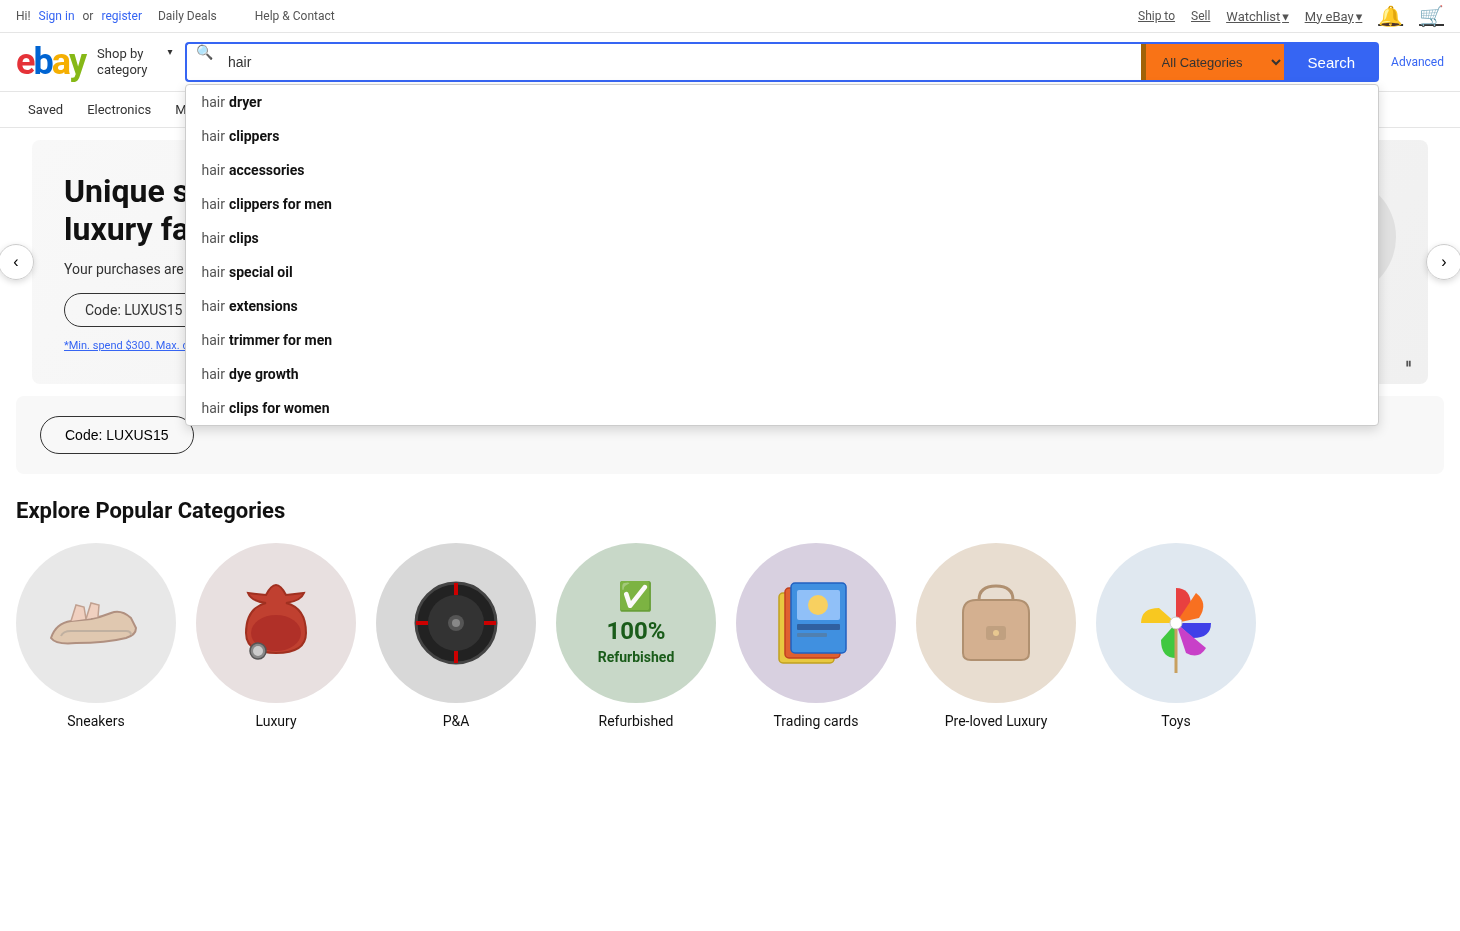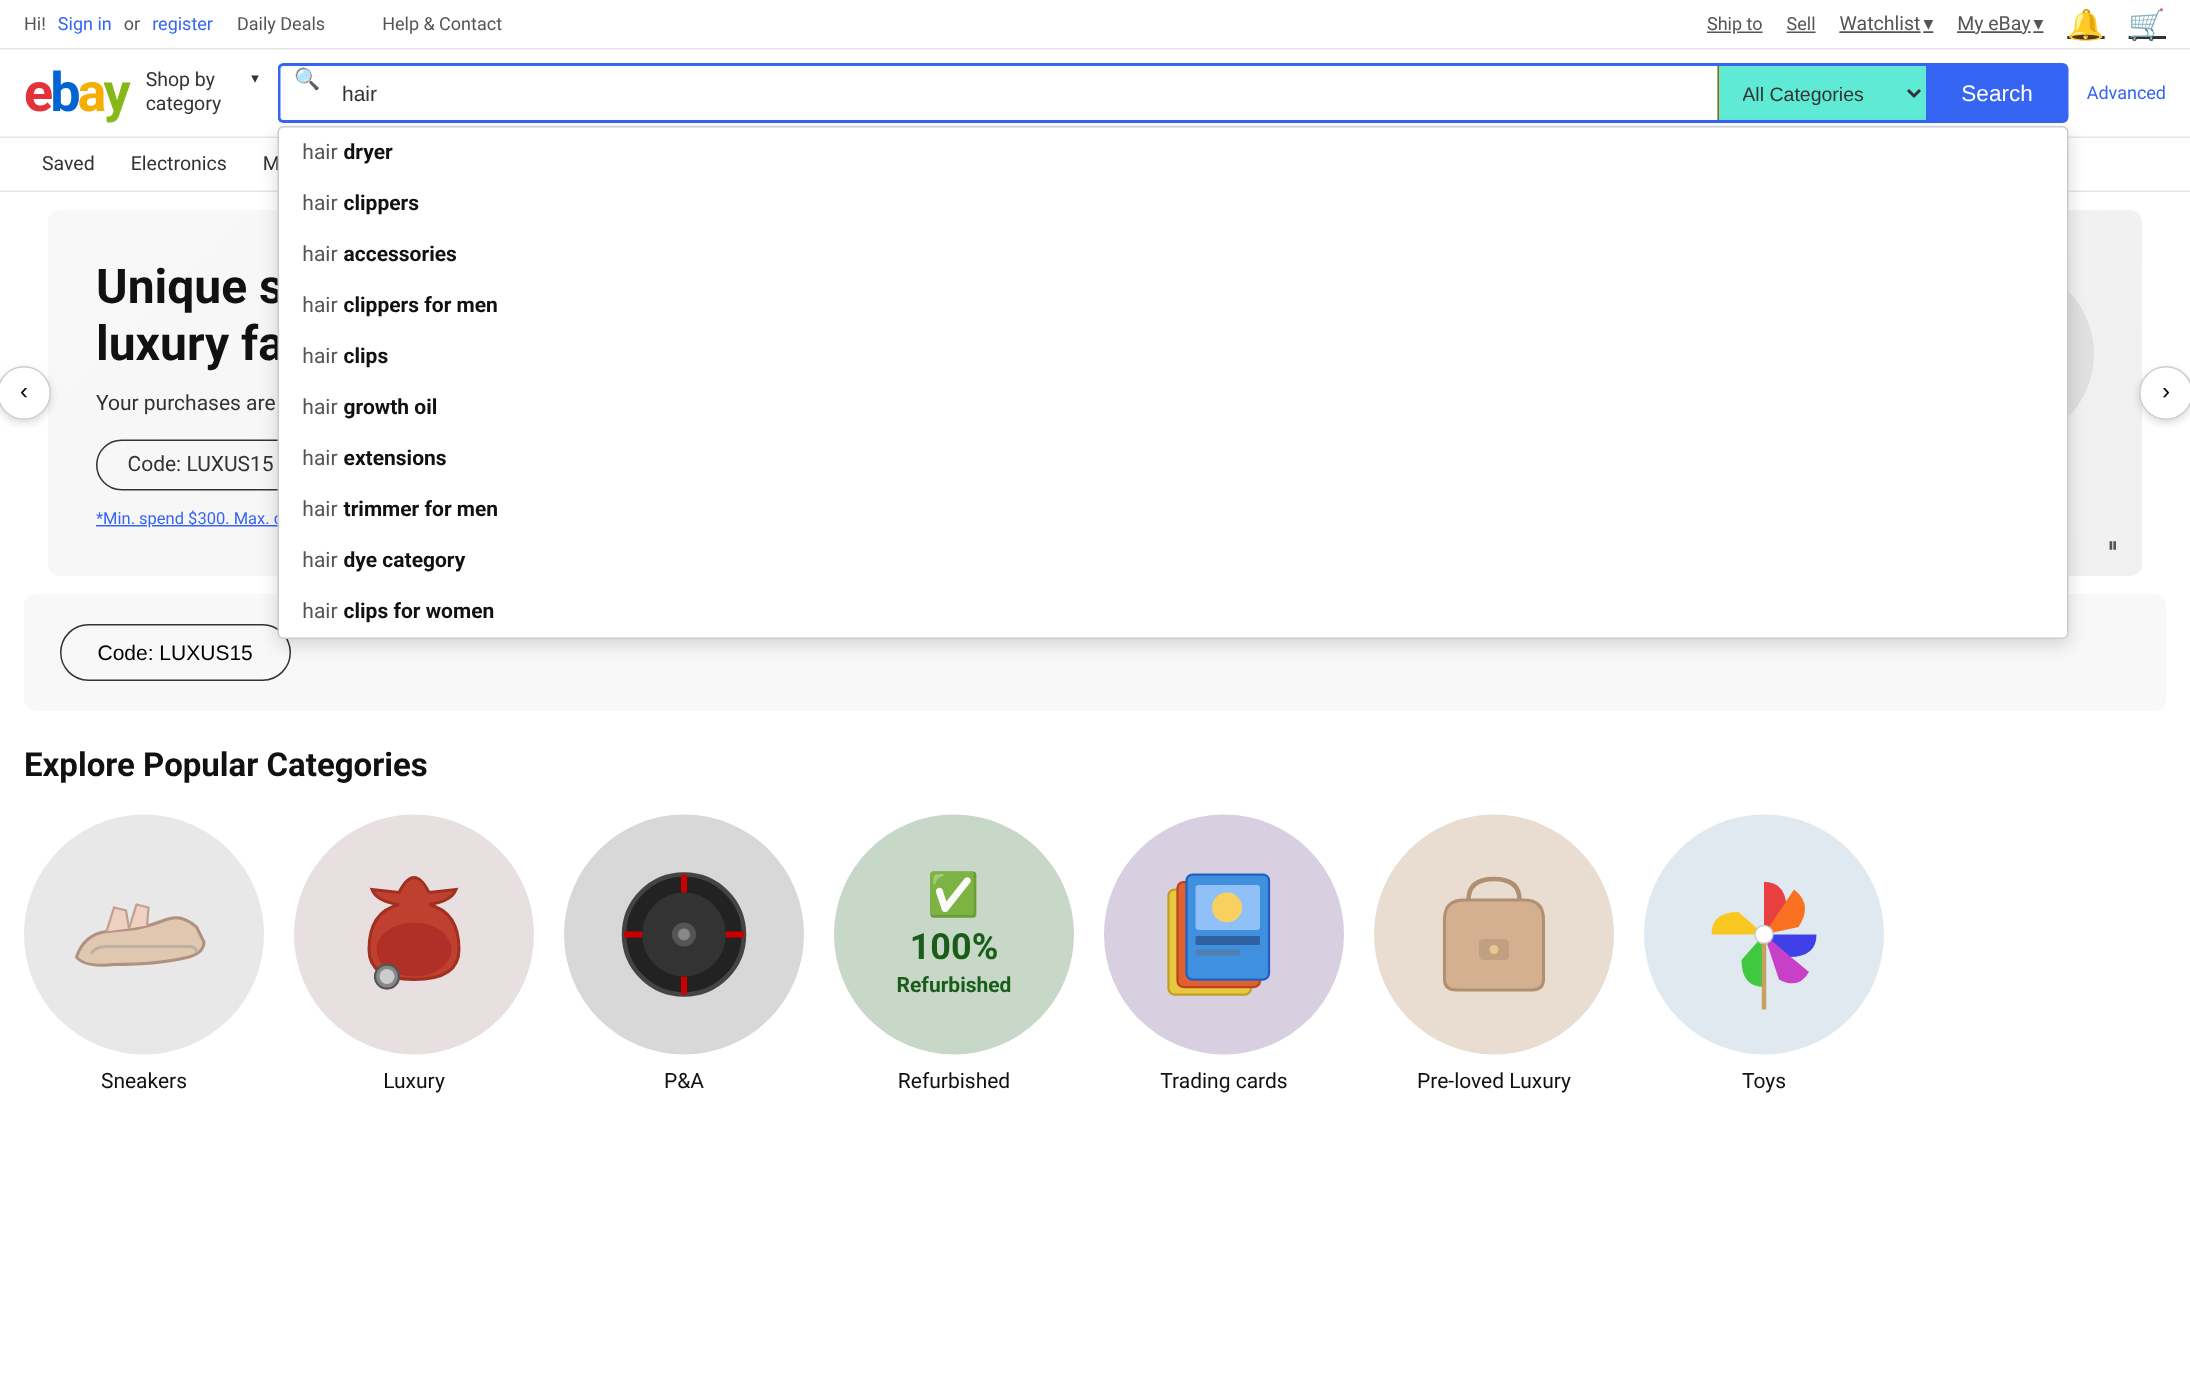--- a/index.html
+++ b/index.html
@@ -76,22 +76,22 @@
     .search-input {
       flex: 1;
       border: none;
       outline: none;
       font-size: 14px;
       padding: 10px 4px;
       color: #333;
     }
     .category-select {
       border: none;
-      border-left: 1px solid #a16207;
-      background: #5eead4;
+      border-left: 5px solid #a16207;
+      background: #f97316;
       padding: 0 12px;
       height: 100%;
       font-size: 13px;
       color: #333;
       cursor: pointer;
       outline: none;
       min-width: 130px;
     }
 
     
@@ -460,33 +460,33 @@
       <div class="autocomplete-item">
         <span class="prefix">hair </span>
         <span class="suffix">clippers for men</span>
       </div>
       <div class="autocomplete-item">
         <span class="prefix">hair </span>
         <span class="suffix">clips</span>
       </div>
       <div class="autocomplete-item">
         <span class="prefix">hair </span>
-        <span class="suffix">growth oil</span>
+        <span class="suffix">special oil</span>
       </div>
       <div class="autocomplete-item">
         <span class="prefix">hair </span>
         <span class="suffix">extensions</span>
       </div>
       <div class="autocomplete-item">
         <span class="prefix">hair </span>
         <span class="suffix">trimmer for men</span>
       </div>
       <div class="autocomplete-item">
         <span class="prefix">hair </span>
-        <span class="suffix">dye category</span>
+        <span class="suffix">dye growth</span>
       </div>
       <div class="autocomplete-item">
         <span class="prefix">hair </span>
         <span class="suffix">clips for women</span>
       </div>
     </div>
   </div>
 
   <a class="advanced-link" href="#">Advanced</a>
 </div>

